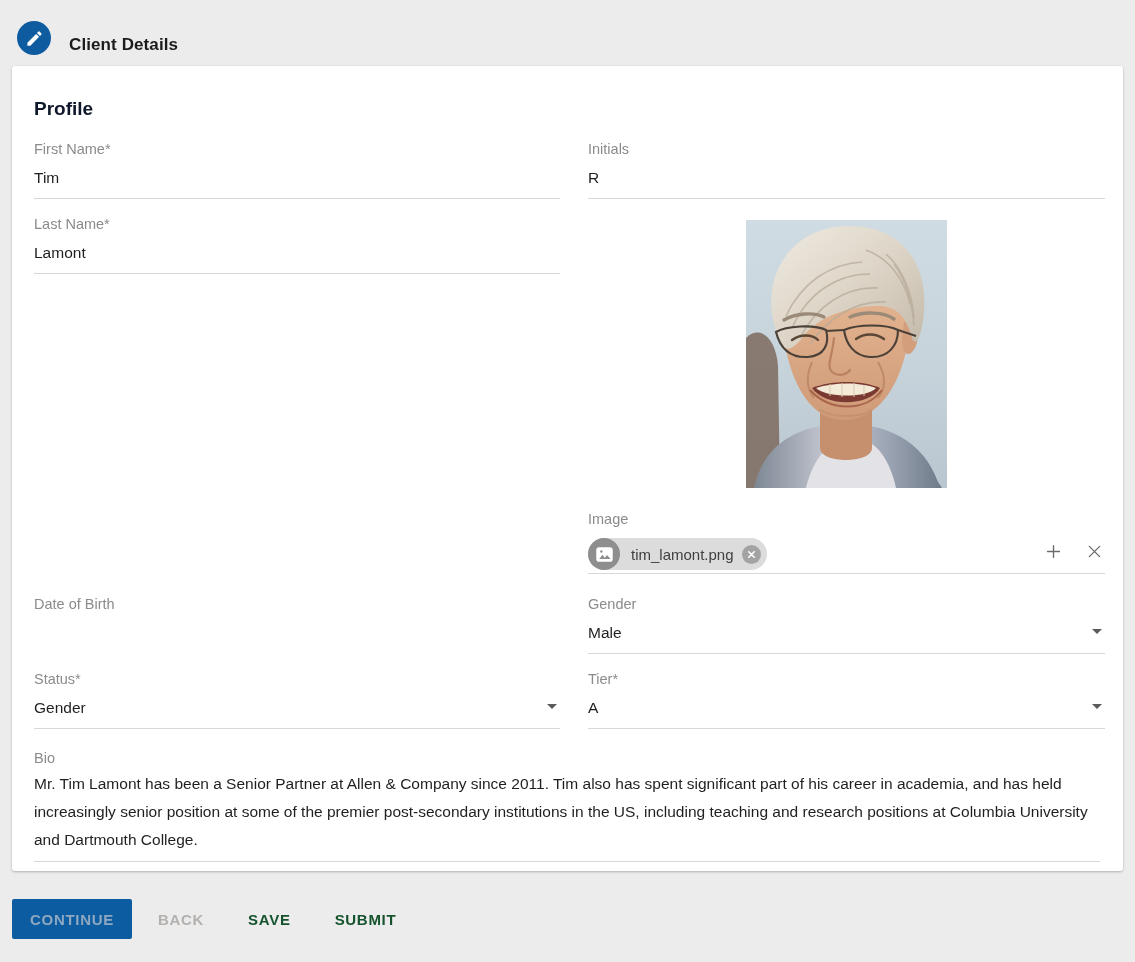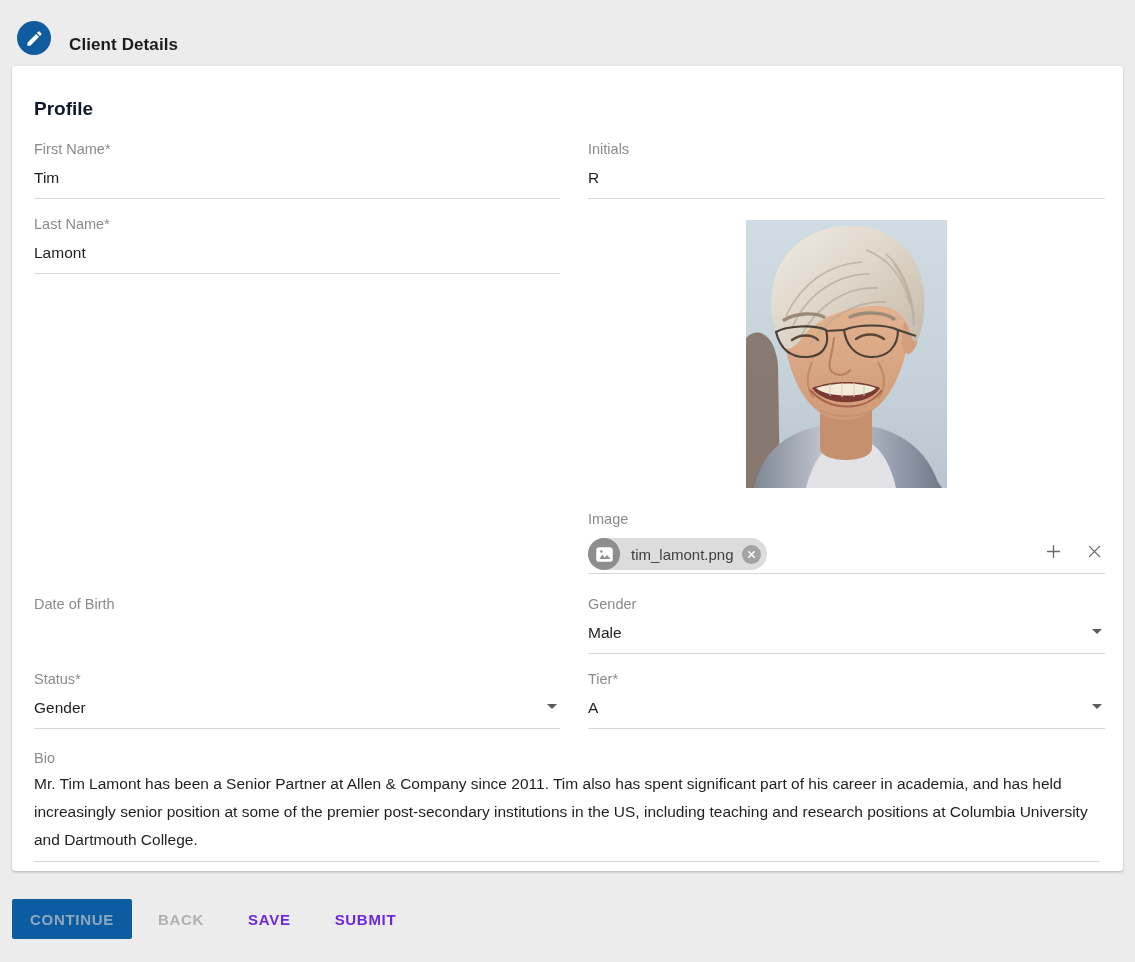--- a/index.html
+++ b/index.html
@@ -209,21 +209,21 @@
     background: transparent;
     border: none;
     height: 40px;
     padding: 0 16px;
     font-family: "Liberation Sans", sans-serif;
     font-size: 15px;
     font-weight: bold;
     letter-spacing: .7px;
   }
   .btn-flat.disabled { color: #b3b0ad; }
-  .btn-flat.link     { color: #6d28d9; }
+  .btn-flat.link     { color: #14532d; }
   .gap-1 { width: 10px; }
   .gap-2 { width: 12px; }
 </style>
 </head>
 <body>
 
 <div class="page-header">
   <div class="edit-badge">
     <span>
       <svg width="19" height="19" viewBox="0 0 24 24">

